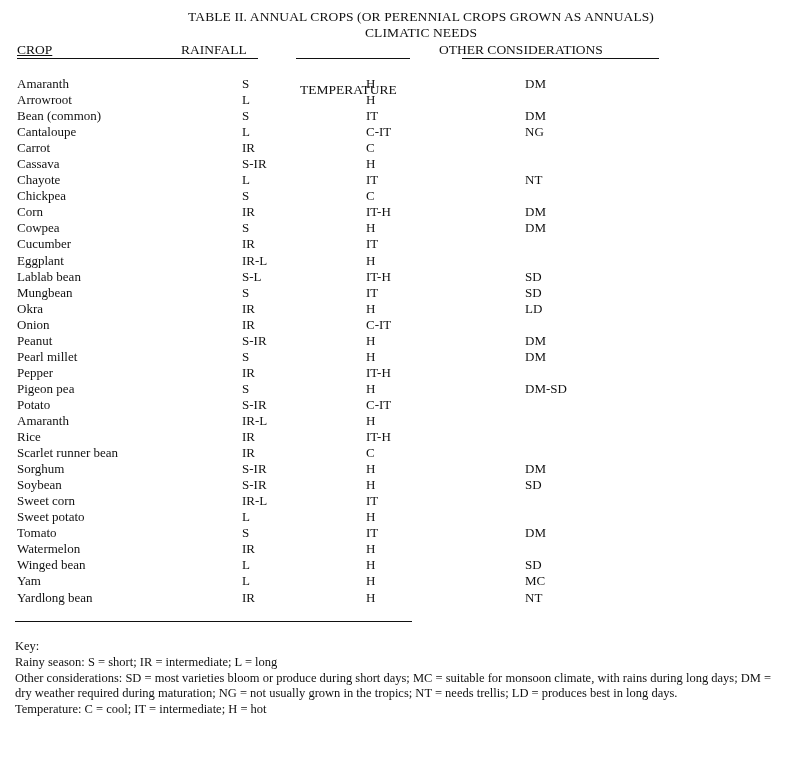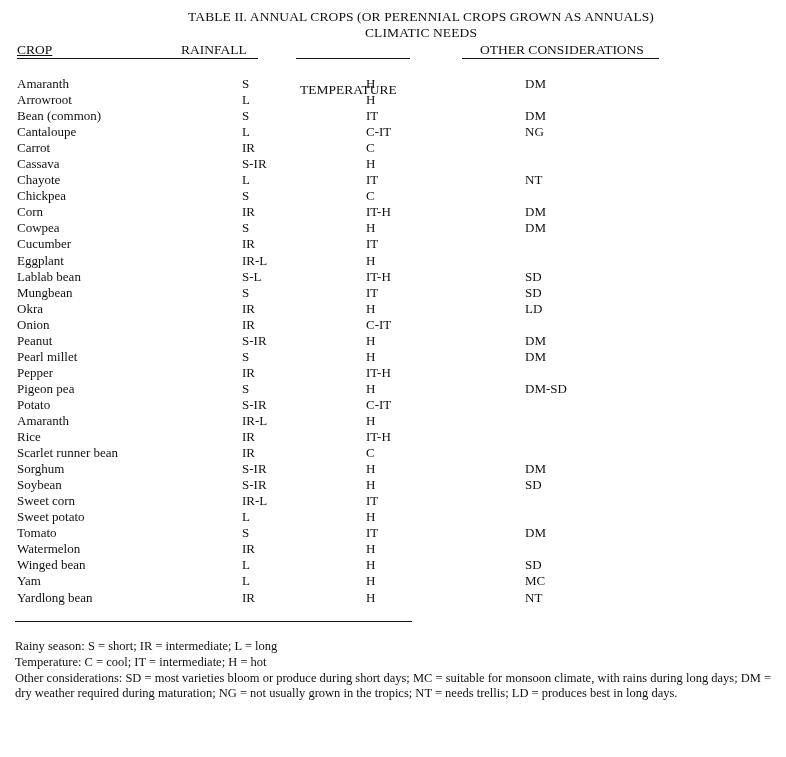--- a/index.html
+++ b/index.html
@@ -34,21 +34,21 @@
 </style>
 </head>
 <body>
 
 <div class="title" id="title1">TABLE II.  ANNUAL CROPS (OR PERENNIAL CROPS GROWN AS ANNUALS)</div>
 <div class="title" id="title2">CLIMATIC NEEDS</div>
 
 <div class="hdr" style="left:17px;text-decoration:underline;">CROP</div>
 <div class="hdr" style="left:181px;">RAINFALL</div>
 <div class="hdr" style="left:300px;margin-top:40px;">TEMPERATURE</div>
-<div class="hdr" style="left:480px;">OTHER CONSIDERATIONS</div>
+<div class="hdr" style="left:439px;">OTHER CONSIDERATIONS</div>
 
 <div class="hrule" style="left:17px; top:58px; width:241px;"></div>
 <div class="hrule" style="left:296px; top:58px; width:114px;"></div>
 <div class="hrule" style="left:462px; top:58px; width:197px;"></div>
 
 <div class="rows" id="rows">
     <div class="row">
       <span class="c-crop">Amaranth</span>
       <span class="c-rain">S</span>
       <span class="c-temp">H</span>
@@ -244,16 +244,17 @@
       <span class="c-crop">Yardlong bean</span>
       <span class="c-rain">IR</span>
       <span class="c-temp">H</span>
       <span class="c-other">NT</span>
     </div>
   </div>
 
 <div class="hrule" style="left:15px; top:621px; width:397px;"></div>
 
 <div class="key">
+  <div>Key:</div>
   <div>Rainy season: S = short; IR = intermediate; L = long</div>
+  <div>Other considerations: SD = most varieties bloom or produce during short days; MC = suitable for monsoon climate, with rains during long days; DM = dry weather required during maturation;  NG = not usually grown in the tropics; NT = needs trellis; LD = produces best in long days.</div>
   <div>Temperature: C = cool; IT = intermediate; H = hot</div>
-  <div>Other considerations: SD = most varieties bloom or produce during short days; MC = suitable for monsoon climate, with rains during long days; DM = dry weather required during maturation;  NG = not usually grown in the tropics; NT = needs trellis; LD = produces best in long days.</div>
 </div>
 
 </body></html>

